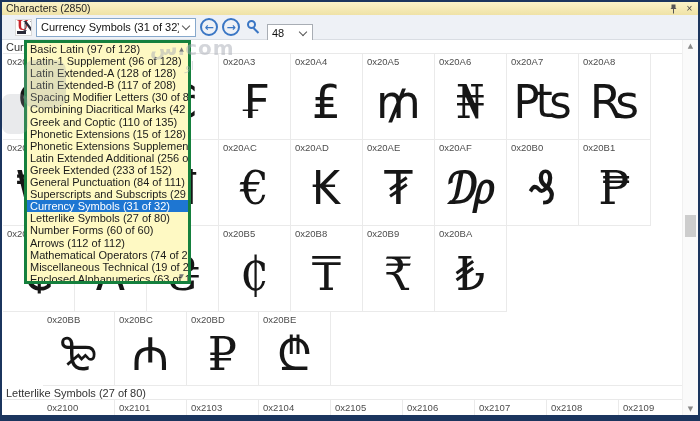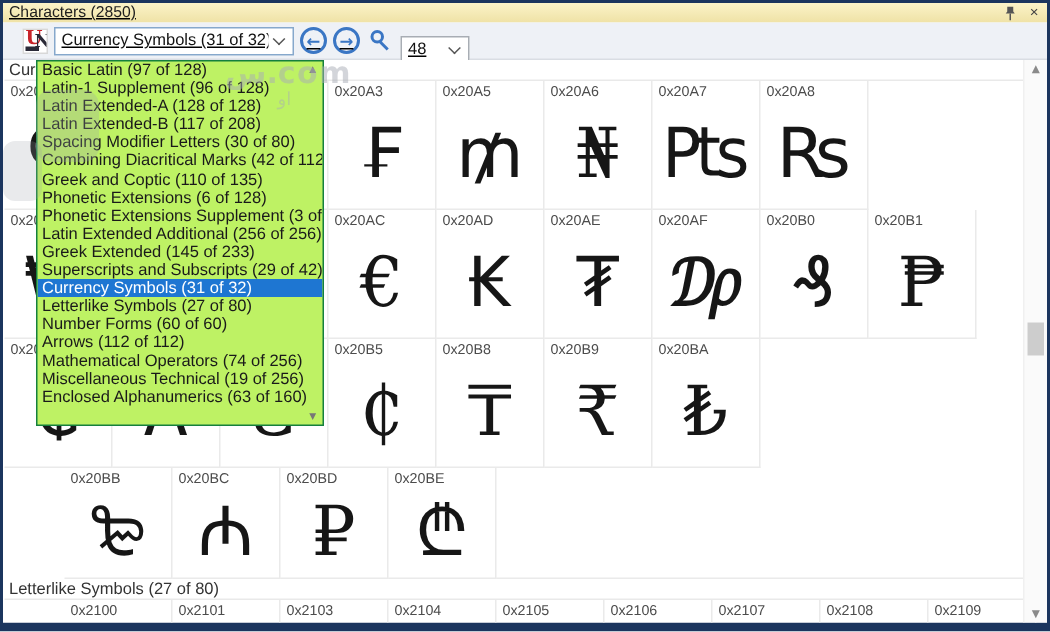--- a/index.html
+++ b/index.html
@@ -1,19 +1,19 @@
 <!DOCTYPE html>
 <html><head>
 <meta charset="utf-8">
 <style>
   html,body{margin:0;padding:0;}
   body{width:700px;height:421px;position:relative;overflow:hidden;
        font-family:"Liberation Sans",sans-serif;background:#fff;}
   .window{position:absolute;inset:0;border:2px solid #1b355e;border-bottom-width:6px;
-          background:#fff;box-sizing:border-box;text-decoration:underline;}
+          background:#fff;box-sizing:border-box;}
   
   .titlebar{height:13px;background:linear-gradient(#fbf3c8,#efe2a6);
             display:flex;align-items:center;position:relative;}
   .titlebar .title{font-size:10.5px;color:#1e1e1e;padding-left:4px;line-height:13px;white-space:nowrap;}
   .tb-btns{position:absolute;right:3px;top:0;height:13px;display:flex;align-items:center;gap:5px;}
   .tb-btn{width:11px;height:11px;display:flex;align-items:center;justify-content:center;
           color:#444;font-size:10px;cursor:default;}
   
   .toolbar{height:25px;background:#eef1f6;border-bottom:1px solid #d9dde3;
            display:flex;align-items:center;position:relative;box-sizing:border-box;}
@@ -53,22 +53,22 @@
   .row-filler{flex:1;}
   .grid-row.short .row-filler{border-bottom:1px solid #eaeaea;}
   
   .scrollbar{position:absolute;right:0;top:0;bottom:0;width:15px;background:#fafafa;
              border-left:1px solid #f0f0f0;}
   .sb-arrow{position:absolute;left:0;right:0;text-align:center;color:#8a8a8a;
             font:7px "DejaVu Sans",sans-serif;}
   .sb-up{top:2px;} .sb-down{bottom:2px;}
   .sb-thumb{position:absolute;left:2px;right:2px;top:175px;height:22px;background:#cdcdcd;}
   
-  .dropdown{position:absolute;left:22px;top:0;width:192px;height:244px;background:#bef264;
-            border:1px solid #15803d;box-sizing:border-box;z-index:5;overflow:hidden;}
+  .dropdown{position:absolute;left:22px;top:0;width:167px;height:244px;background:#fef9c3;
+            border:3px solid #15803d;box-sizing:border-box;z-index:5;overflow:hidden;}
   .dd-item{height:12.1px;line-height:12.3px;font-size:11px;color:#1a1a1a;padding-left:3px;
            white-space:nowrap;overflow:hidden;}
   .dd-item.sel{background:#1e76d2;color:#fff;}
   .dd-arrow{position:absolute;right:1px;width:11px;text-align:center;color:#777;
             font:6px "DejaVu Sans",sans-serif;z-index:6;background:transparent;}
   .dd-arrow.up{top:2px;} .dd-arrow.down{bottom:2px;}
   
   .wm{position:absolute;color:#a9adb6;z-index:10;pointer-events:none;font-family:"DejaVu Sans",sans-serif;}
   .wm1{left:148px;top:34px;font-size:20px;font-weight:bold;opacity:.5;letter-spacing:1px;}
   .wm2{left:183px;top:57px;font-size:12px;opacity:.45;}
@@ -131,20 +131,24 @@
           </div>
           <div class="cell">
             <span class="code">0x20A2</span>
             <div class="glyph">₢</div>
           </div>
           <div class="cell">
             <span class="code">0x20A3</span>
             <div class="glyph">₣</div>
           </div>
           <div class="cell">
+            <span class="code">0x20A4</span>
+            <div class="glyph">₤</div>
+          </div>
+          <div class="cell">
             <span class="code">0x20A5</span>
             <div class="glyph">₥</div>
           </div>
           <div class="cell">
             <span class="code">0x20A6</span>
             <div class="glyph">₦</div>
           </div>
           <div class="cell">
             <span class="code">0x20A7</span>
             <div class="glyph">₧</div>
@@ -295,24 +299,25 @@
     <div class="dropdown">
       <div class="dd-arrow up">▲</div>
       <div class="dd-arrow down">▼</div>
     <div class="dd-item">Basic Latin (97 of 128)</div>
         <div class="dd-item">Latin-1 Supplement (96 of 128)</div>
         <div class="dd-item">Latin Extended-A (128 of 128)</div>
         <div class="dd-item">Latin Extended-B (117 of 208)</div>
         <div class="dd-item">Spacing Modifier Letters (30 of 80)</div>
         <div class="dd-item">Combining Diacritical Marks (42 of 112)</div>
         <div class="dd-item">Greek and Coptic (110 of 135)</div>
-        <div class="dd-item">Phonetic Extensions (6 of 128)</div>
+        <div class="dd-item">Phonetic Extensions (15 of 128)</div>
         <div class="dd-item">Phonetic Extensions Supplement (3 of 64)</div>
         <div class="dd-item">Latin Extended Additional (256 of 256)</div>
-        <div class="dd-item">Greek Extended (145 of 233)</div>
+        <div class="dd-item">Greek Extended (233 of 152)</div>
+        <div class="dd-item">General Punctuation (84 of 111)</div>
         <div class="dd-item">Superscripts and Subscripts (29 of 42)</div>
         <div class="dd-item sel">Currency Symbols (31 of 32)</div>
         <div class="dd-item">Letterlike Symbols (27 of 80)</div>
         <div class="dd-item">Number Forms (60 of 60)</div>
         <div class="dd-item">Arrows (112 of 112)</div>
         <div class="dd-item">Mathematical Operators (74 of 256)</div>
         <div class="dd-item">Miscellaneous Technical (19 of 256)</div>
         <div class="dd-item">Enclosed Alphanumerics (63 of 160)</div>
       </div>
   </div>

